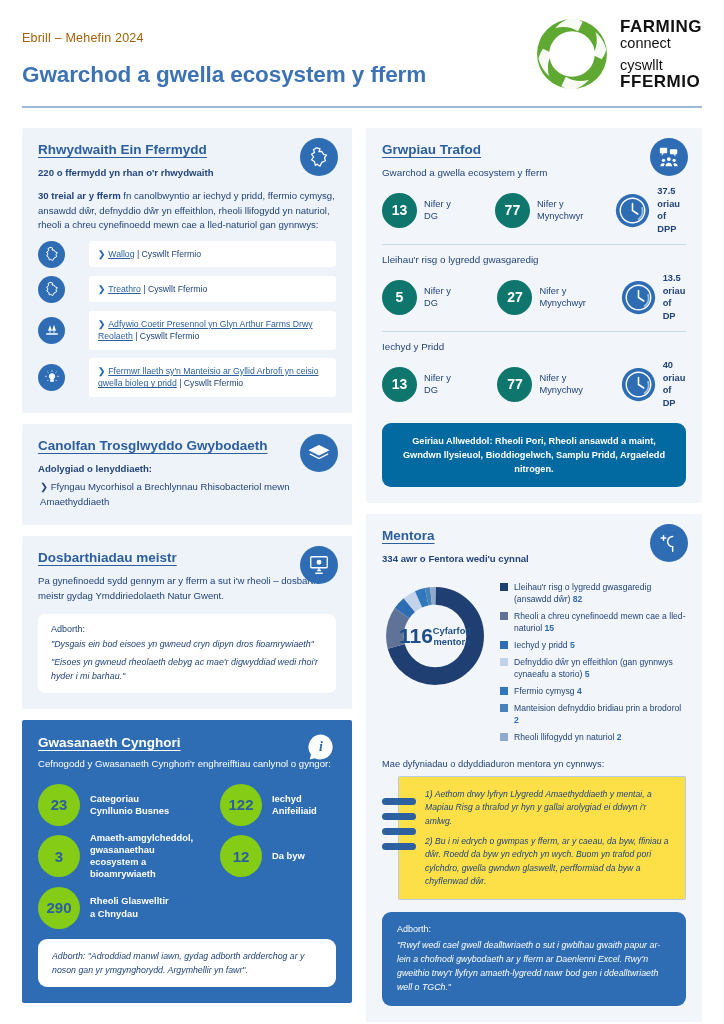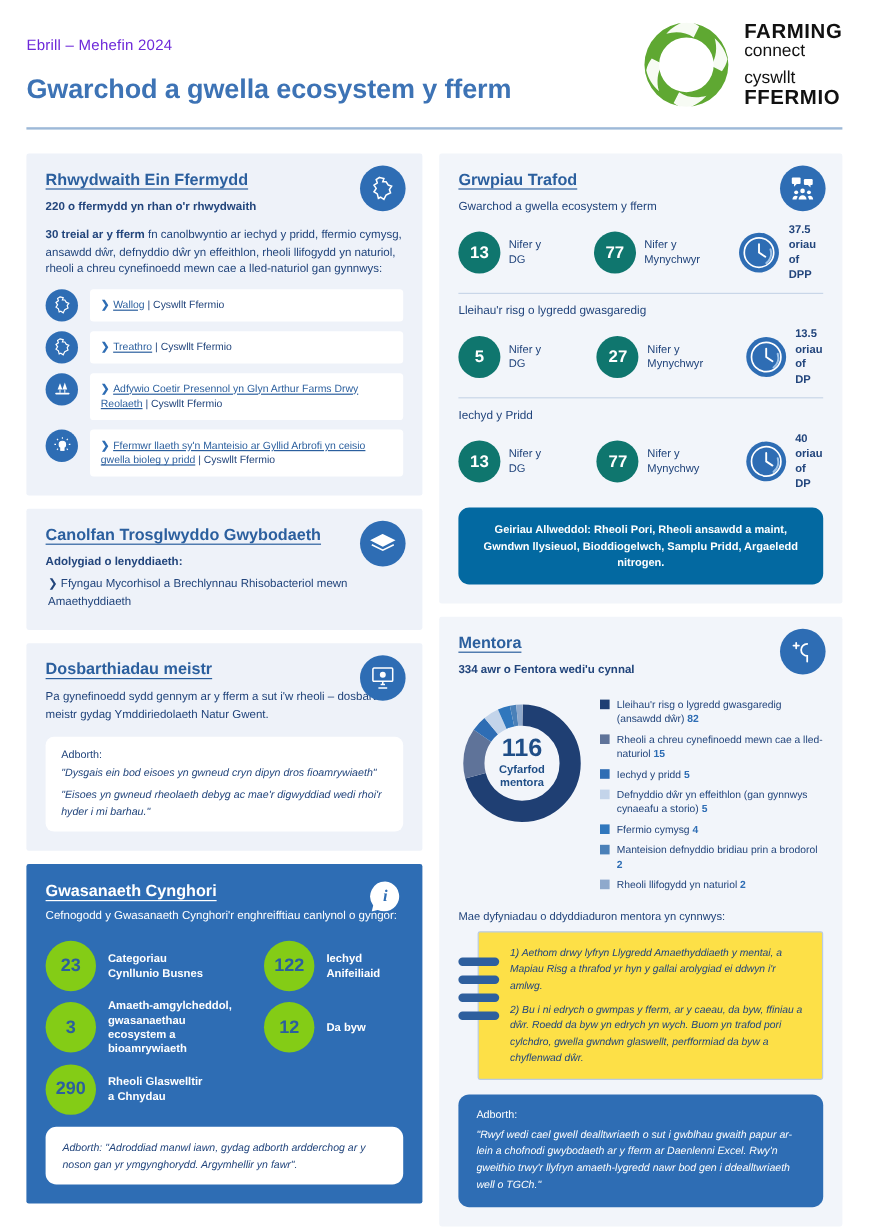--- a/index.html
+++ b/index.html
@@ -7,21 +7,21 @@
     width: 724px; height: 1024px;
     background: #ffffff;
     font-family: "Liberation Sans", sans-serif;
     color: #1f3864;
     overflow: hidden;
   }
   .page { position: relative; width: 724px; height: 1024px; padding: 0 22px; }
 
   
   .header { position: relative; height: 118px; }
-  .period { font-size: 12.5px; color: #6d28d9; letter-spacing: .2px; padding-top: 31px; }
+  .period { font-size: 12.5px; color: #a16207; letter-spacing: .2px; padding-top: 31px; }
   .main-title { font-size: 22.5px; font-weight: bold; color: #3d73b5; margin-top: 17px; letter-spacing: -.1px; }
   .rule { height: 1.5px; background: #9db9d8; margin-top: 18px; }
 
   .logo-wrap { position: absolute; right: 0; top: 16px; display: flex; align-items: center; gap: 10px; }
   .logo-mark { width: 76px; height: 76px; }
   .logo-text { line-height: 1.0; }
   .lt1 { font-size: 17px; font-weight: bold; letter-spacing: .5px; color: #111; }
   .lt2 { font-size: 14.5px; color: #111; margin-top: 1px; }
   .lt3 { font-size: 14.5px; color: #111; margin-top: 7px; }
   .lt4 { font-size: 17px; font-weight: bold; letter-spacing: .5px; color: #111; margin-top: 1px; }
@@ -38,21 +38,21 @@
   .card-sub.b { font-weight: bold; }
 
   .badge {
     position: absolute; top: 10px; right: 14px;
     width: 38px; height: 38px; border-radius: 50%;
     background: #2e6db4; display: flex; align-items: center; justify-content: center;
   }
   .badge svg { width: 22px; height: 22px; }
 
   
-  .linkrow { display: flex; gap: 10px; margin-top: 8px; }
+  .linkrow { display: flex; align-items: center; gap: 24px; margin-top: 8px; }
   .linkicon { width: 27px; height: 27px; border-radius: 50%; background: #2e6db4; flex: none; display:flex; align-items:center; justify-content:center; }
   .linkicon svg { width: 16px; height: 16px; }
   .linkbox { flex: 1; background: #ffffff; border-radius: 3px; padding: 7px 9px; font-size: 8.7px; color: #22457c; line-height: 1.45; }
   .chev { color: #2e6db4; font-weight: bold; margin-right: 3px; }
   .ulink { text-decoration: underline; color: #2b5f9e; }
 
   .bullet { font-size: 9.6px; color: #22457c; line-height: 1.5; margin-top: 4px; padding-left: 2px; }
 
   .quotebox { background: #ffffff; border-radius: 7px; padding: 10px 13px; margin-top: 11px; }
   .qlabel { font-size: 9px; color: #22457c; }
@@ -69,21 +69,21 @@
   .circ { width: 35px; height: 35px; border-radius: 50%; background: #0f766e; color: #fff; font-size: 14px; font-weight: bold; display: flex; align-items: center; justify-content: center; flex: none; }
   .dglabel { font-size: 9.3px; color: #22457c; line-height: 1.35; }
   .clock { width: 35px; height: 35px; flex: none; }
   .hours { font-size: 9.3px; font-weight: bold; color: #22457c; line-height: 1.35; margin-left: 7px; }
 
   .keywords { background: #0369a1; color: #fff; border-radius: 9px; padding: 11px 16px; margin-top: 13px; font-size: 9.2px; line-height: 1.55; text-align: center; font-weight: bold; }
 
   
   .mentor-top { display: flex; gap: 12px; margin-top: 12px; align-items: flex-start; }
   .donut-wrap { position: relative; width: 106px; height: 106px; flex: none; margin-top: 4px; }
-  .donut-center { position: absolute; inset: 0; display: flex; flex-direction: column; align-items: center; justify-content: center; }
+  .donut-center { position: absolute; inset: 0; display: flex; flex-direction: row; align-items: center; justify-content: center; }
   .dnum { font-size: 21px; font-weight: bold; color: #1f4e87; line-height: 1; }
   .dlab { font-size: 9.3px; font-weight: bold; color: #1f4e87; line-height: 1.2; text-align: center; margin-top: 2px; }
   .legend { flex: 1; padding-top: 2px; }
   .lrow { display: flex; gap: 6px; margin-bottom: 5px; align-items: flex-start; }
   .lsw { width: 8px; height: 8px; flex: none; margin-top: 2px; }
   .ltxt { font-size: 8.6px; color: #22457c; line-height: 1.4; }
   .lval { color: #2e6db4; font-weight: bold; }
 
   .mentor-lead { font-size: 9.3px; color: #22457c; margin-top: 11px; }
   .numbox-wrap { position: relative; margin-top: 7px; padding-left: 16px; }

